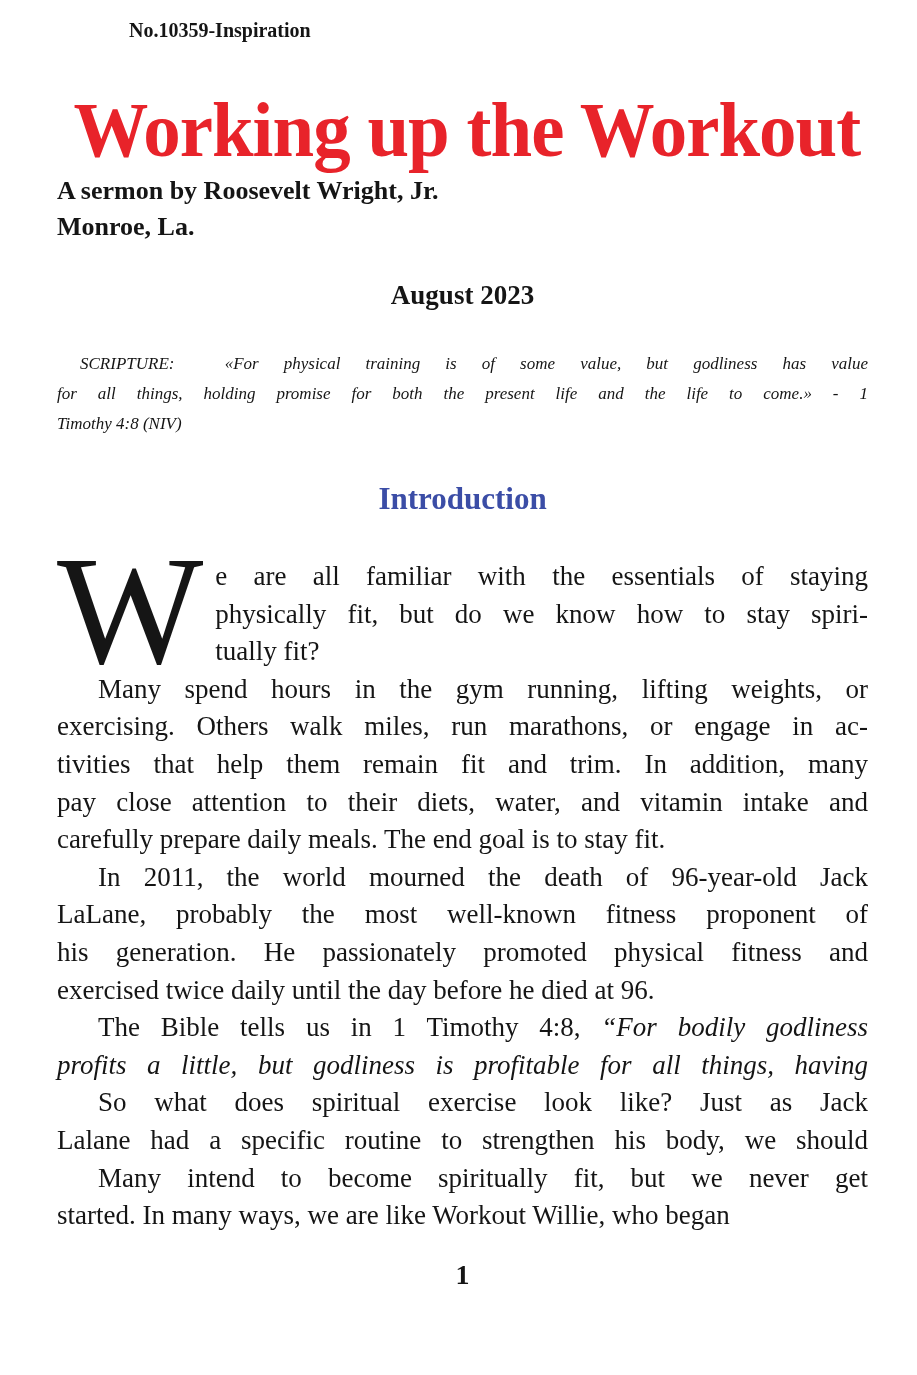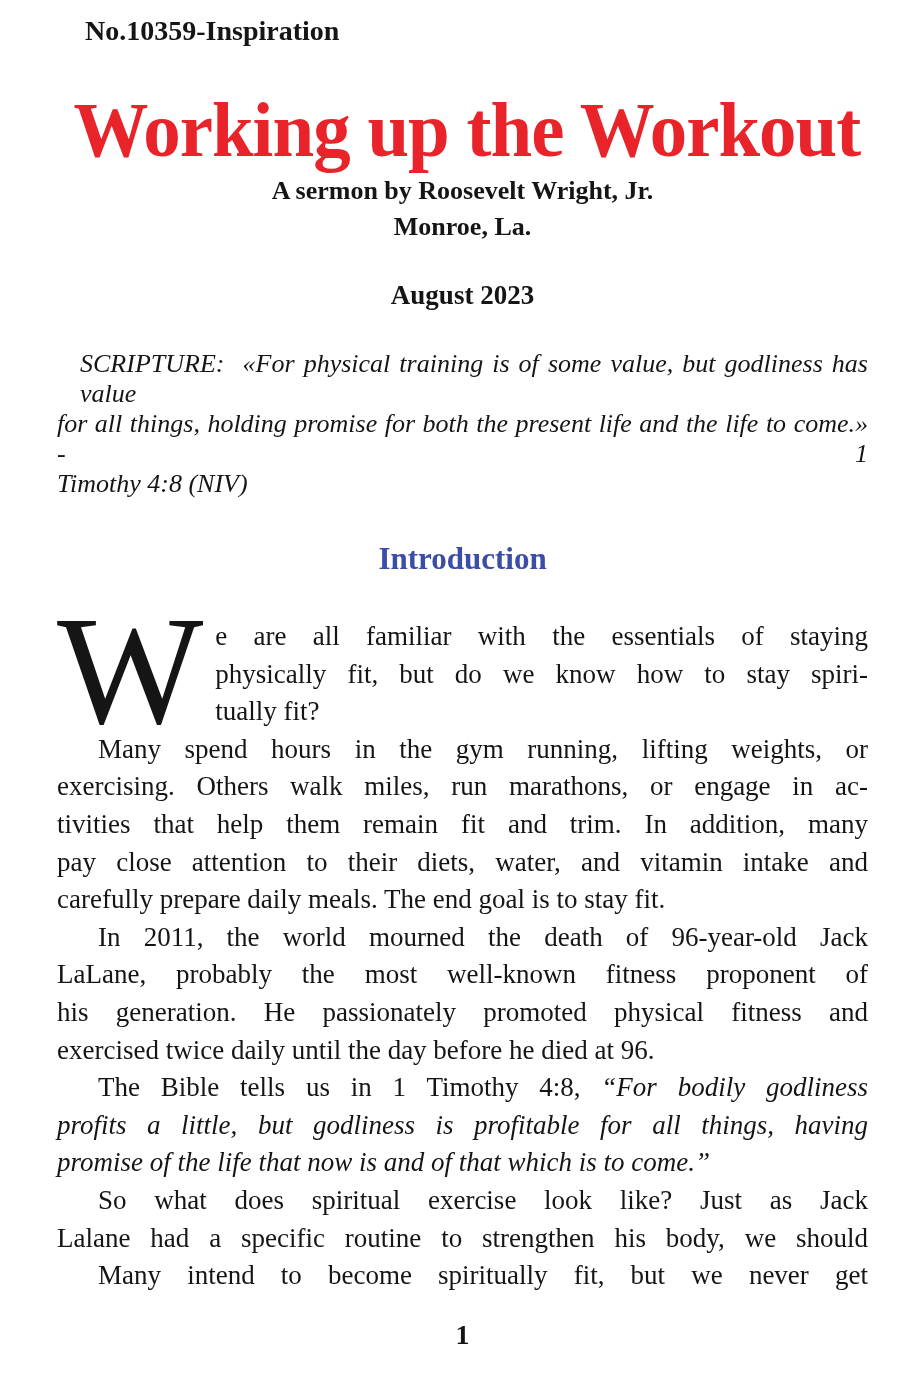--- a/index.html
+++ b/index.html
@@ -17,60 +17,59 @@
     font-family: "Liberation Serif", serif;
   }
   .page {
     width: 917px;
     min-height: 1375px;
     padding: 14px 49px 0 57px;
     position: relative;
   }
   .doc-no {
     font-weight: bold;
-    font-size: 28px;
+    font-size: 20px;
     line-height: 33px;
-    margin-left: 28px;
+    margin-left: 72px;
     white-space: nowrap;
   }
   .title-wrap {
     text-align: right;
     margin-top: 44px;
     height: 80px;
   }
   .main-title {
     display: inline-block;
     white-space: nowrap;
     font-weight: bold;
     font-size: 78px;
     line-height: 1;
     letter-spacing: -1px;
     transform: scaleX(0.96);
     transform-origin: center;
     color: var(--title-red);
   }
   .byline, .place {
-    text-align: center;
     font-weight: bold;
     font-size: 26px;
     line-height: 30px;
     margin-top: 5px;
   }
   .place { margin-top: 6px; }
   .date-line {
     text-align: center;
     font-weight: bold;
     font-size: 27px;
     line-height: 31px;
     margin-top: 38px;
   }
   .scripture {
     margin-top: 38px;
     font-style: italic;
-    font-size: 26px;
+    font-size: 17px;
     line-height: 30px;
   }
   .intro-heading {
     text-align: center;
     color: var(--heading-blue);
     font-weight: bold;
     font-size: 31px;
     line-height: 35px;
     margin: 42px 0 0 0;
   }
@@ -148,26 +147,26 @@
       </div>
       <div class="par indent">
         <div class="line first"><span>In 2011, the world mourned the death of 96-year-old Jack</span></div>
         <div class="line"><span>LaLane, probably the most well-known fitness proponent of</span></div>
         <div class="line"><span>his generation. He passionately promoted physical fitness and</span></div>
         <div class="line last"><span>exercised twice daily until the day before he died at 96.</span></div>
       </div>
       <div class="par indent">
         <div class="line first"><span>The Bible tells us in 1 Timothy 4:8, </span><span class="it">“For bodily godliness</span></div>
         <div class="line"><span class="it">profits a little, but godliness is profitable for all things, having</span></div>
-        <div class="line last"><span class="it">promise of the life that now is and of that which is to come.”</span></div>
       </div>
       <div class="par indent">
         <div class="line first"><span>So what does spiritual exercise look like? Just as Jack</span></div>
         <div class="line"><span>Lalane had a specific routine to strengthen his body, we should</span></div>
       </div>
       <div class="par indent">
         <div class="line first"><span>Many intend to become spiritually fit, but we never get</span></div>
+        <div class="line last"><span>started. In many ways, we are like Workout Willie, who began</span></div>
       </div>
     </div>
 
   <div class="page-number">1</div>
 
 </div>
 
 </body></html>

